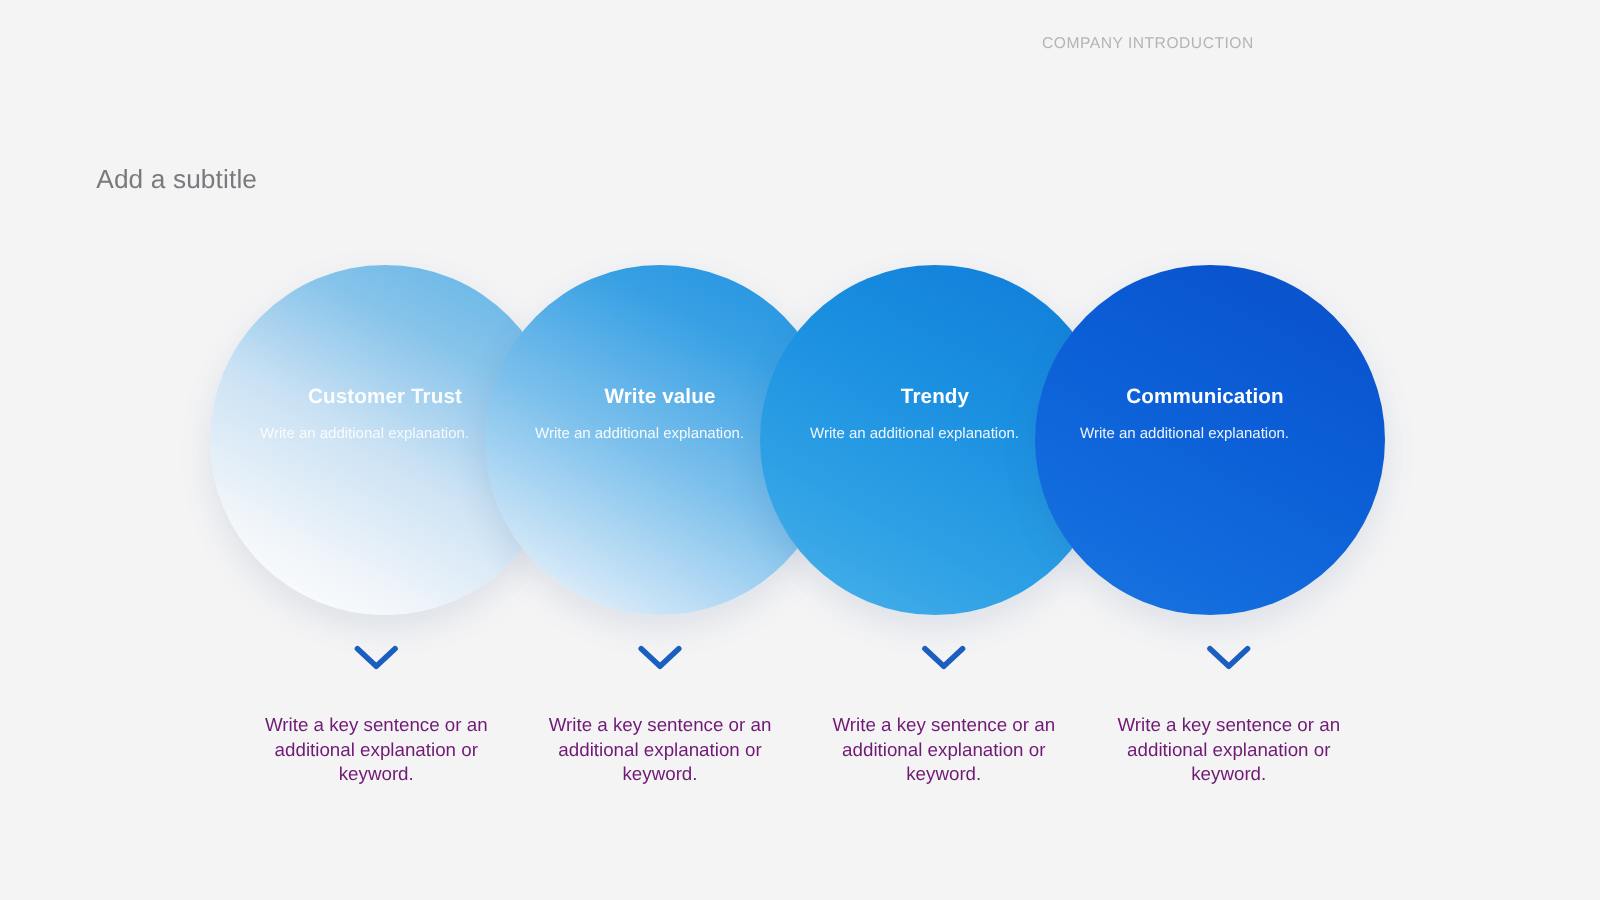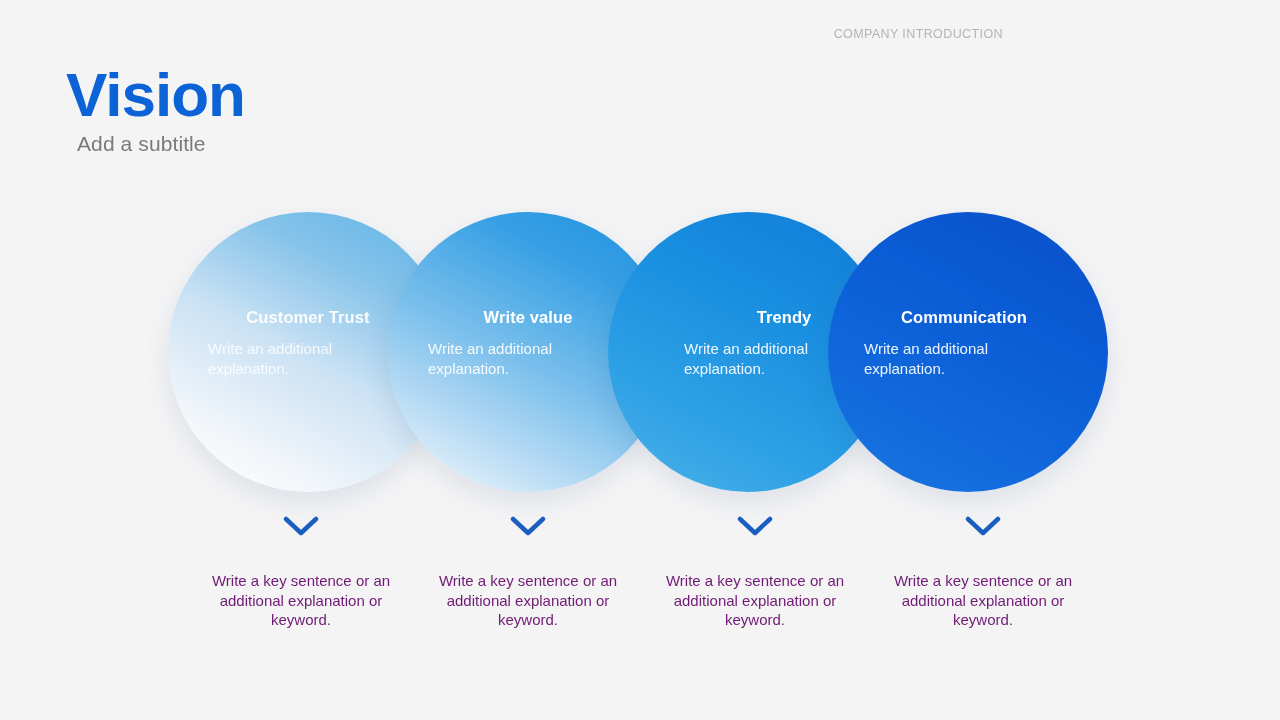--- a/index.html
+++ b/index.html
@@ -67,33 +67,33 @@
     width:280px; height:280px;
     display:flex;
     flex-direction:column;
     align-items:center;
     justify-content:flex-start;
     padding-top:96px;
     text-align:left;
   }
   .circle-label.l0 { left:168px; }
   .circle-label.l1 { left:388px; }
-  .circle-label.l2 { left:644px; }
+  .circle-label.l2 { left:608px; }
   .circle-label.l3 { left:824px; }
 
   .c-title {
     font-size:16.5px;
     font-weight:bold;
     color:#ffffff;
     letter-spacing:0.1px;
     margin-bottom:12px;
   }
   .c-title.dim { color:rgba(255,255,255,0.93); }
   .c-desc {
-    font-size:15px;
+    font-size:12px;
     line-height:1.33;
     color:rgba(255,255,255,0.92);
     width:200px;
   }
   .c-desc.dim { color:rgba(255,255,255,0.85); }
 
   
   .col {
     position:absolute;
     width:220px;
@@ -113,21 +113,20 @@
     color:#701a75;
     margin-top:34px;
   }
 </style>
 </head>
 <body>
 
 <div id="slide">
 
   <div id="eyebrow">COMPANY INTRODUCTION</div>
-  <div id="title">Vision</div>
   <div id="subtitle">Add a subtitle</div>
 
   <div id="circles">
     <div class="circle c0"></div>
     <div class="circle c1"></div>
     <div class="circle c2"></div>
     <div class="circle c3"></div>
   </div>
 
   <div class="circle-label l0">

